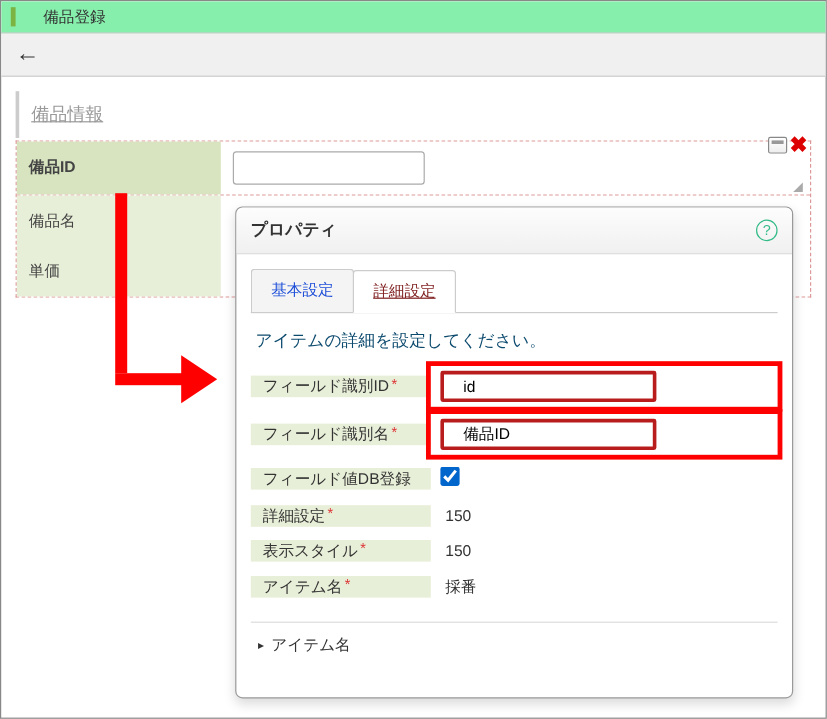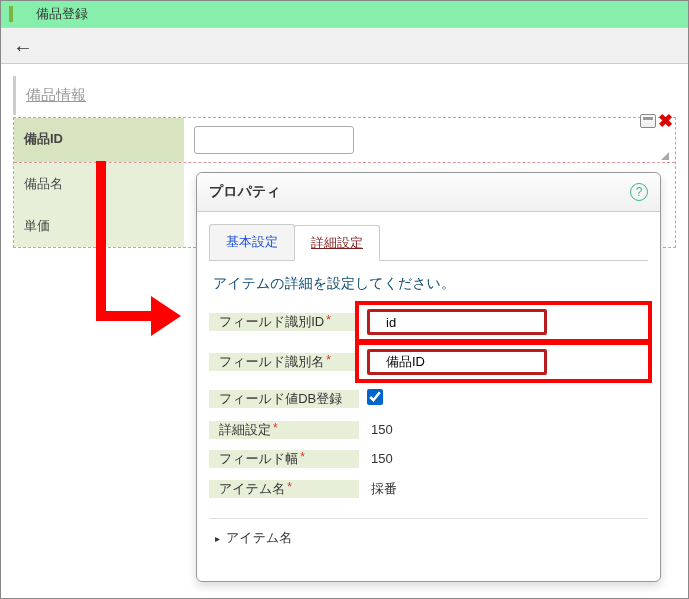--- a/index.html
+++ b/index.html
@@ -130,21 +130,21 @@
     </div>
 
     <div class="prop-row">
       <div class="prop-label"><span>詳細設定</span><span class="required">*</span></div>
       <div class="prop-field">
         <span class="plain-val">150</span>
       </div>
     </div>
 
     <div class="prop-row">
-      <div class="prop-label"><span>フィールド幅</span><span class="required">*</span></div>
+      <div class="prop-label"><span>表示スタイル</span><span class="required">*</span></div>
       <div class="prop-field">
         <span class="plain-val">150</span>
       </div>
     </div>
 
     <div class="prop-row">
       <div class="prop-label"><span>アイテム名</span><span class="required">*</span></div>
       <div class="prop-field">
         <span class="plain-val">採番</span>
       </div>

